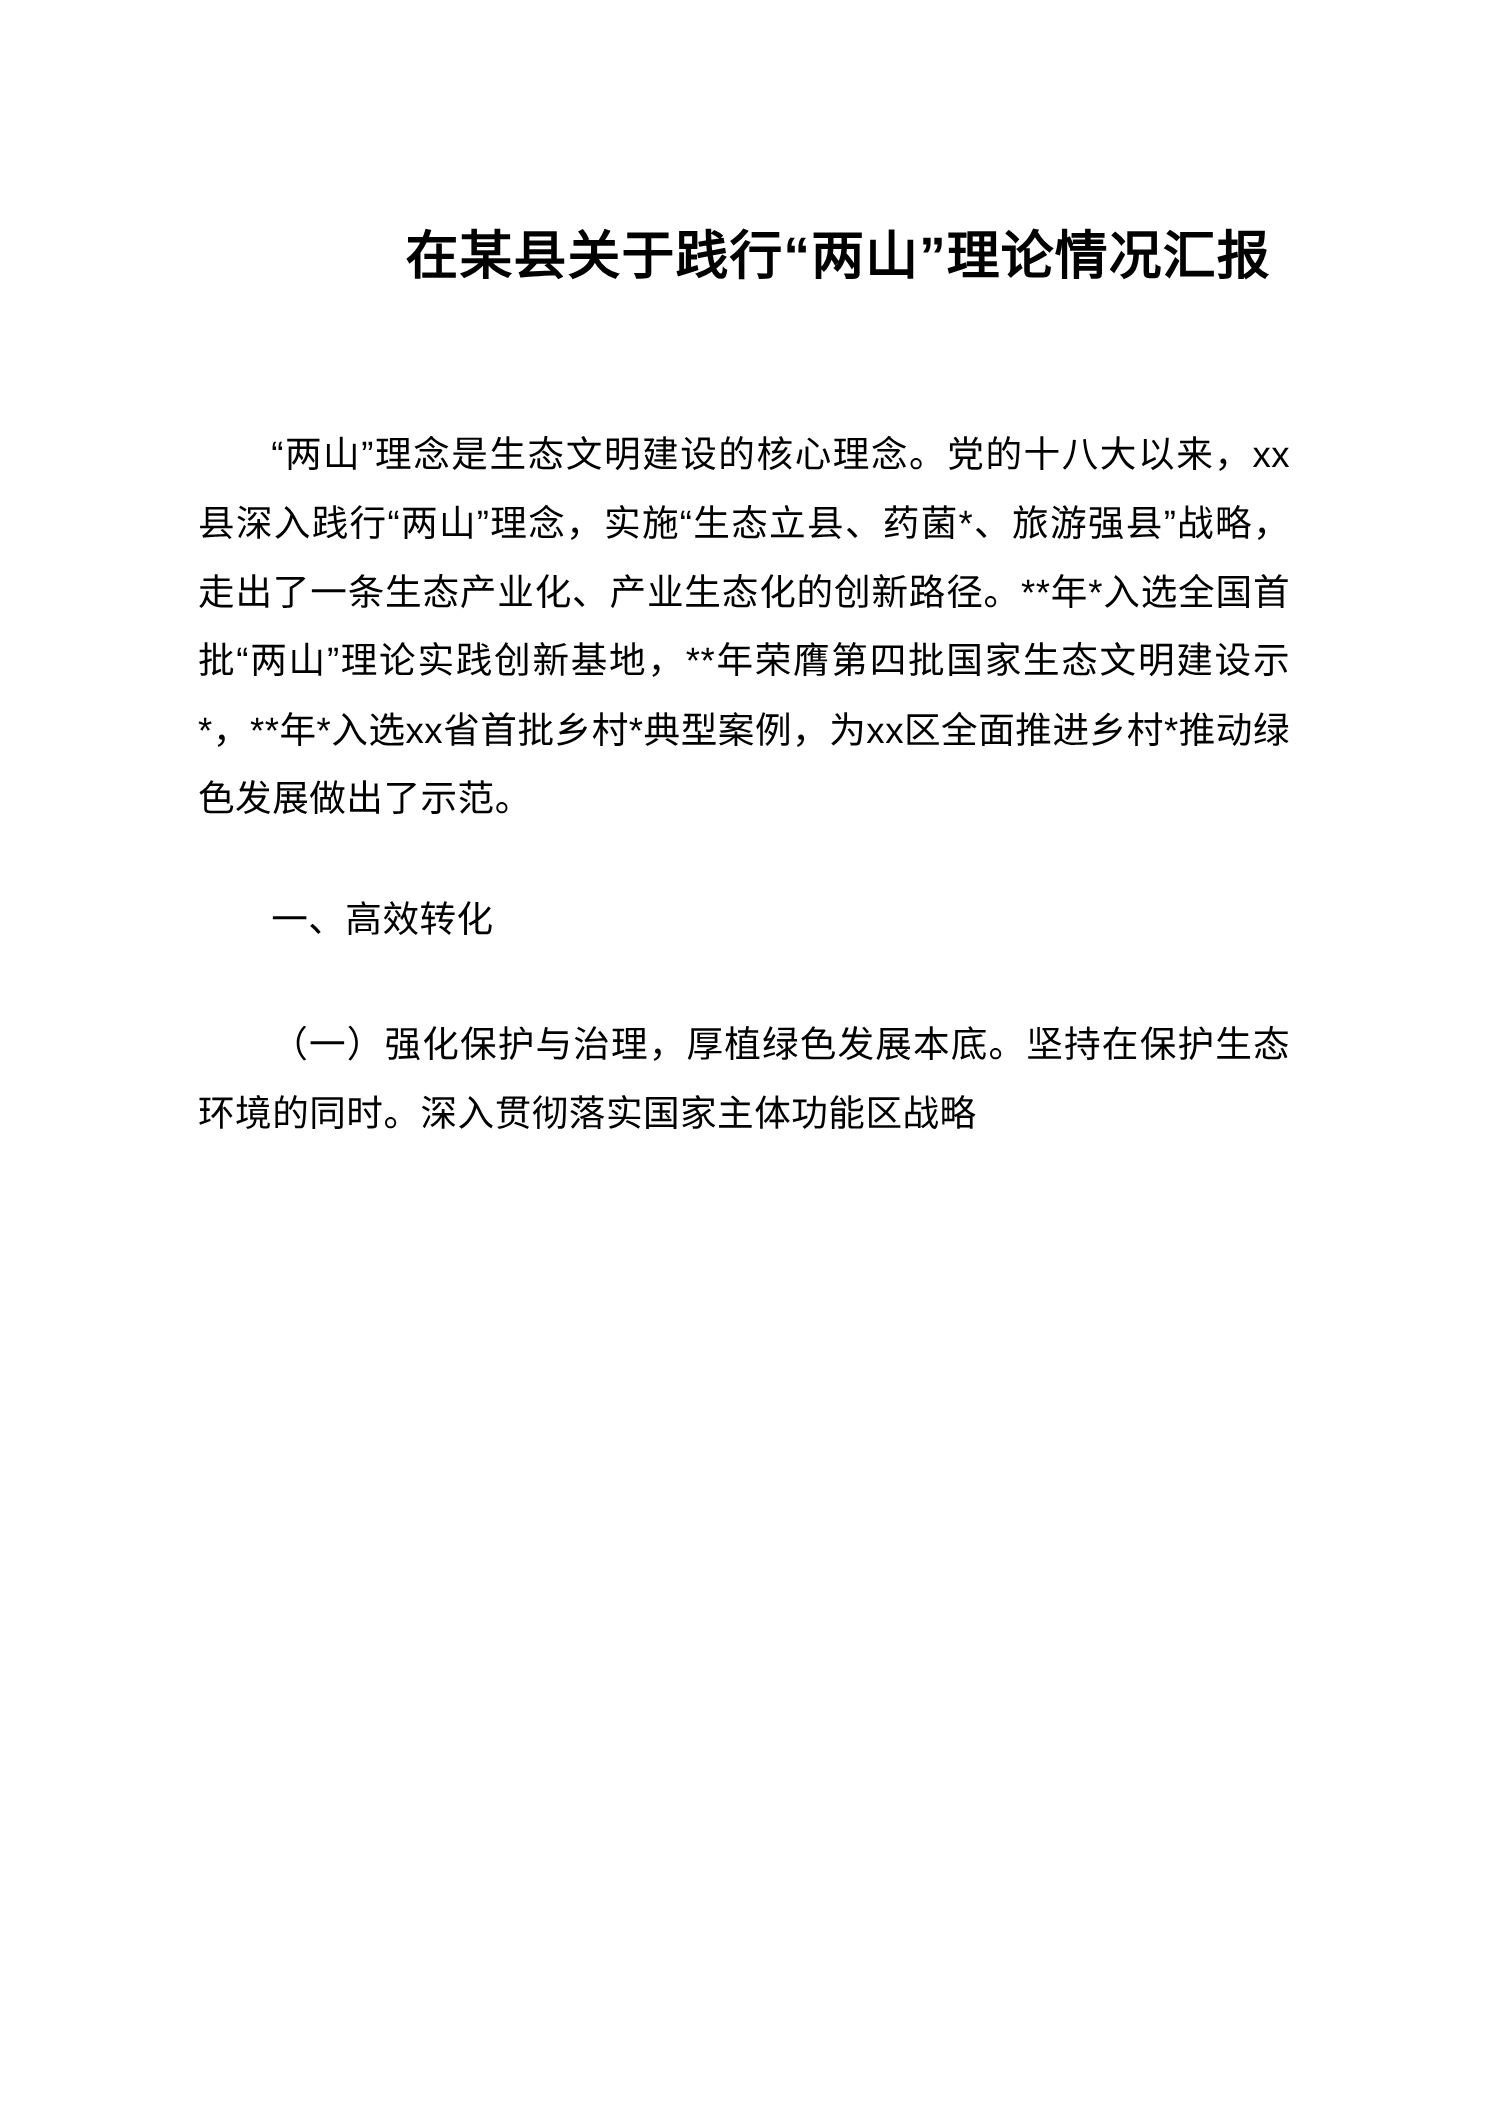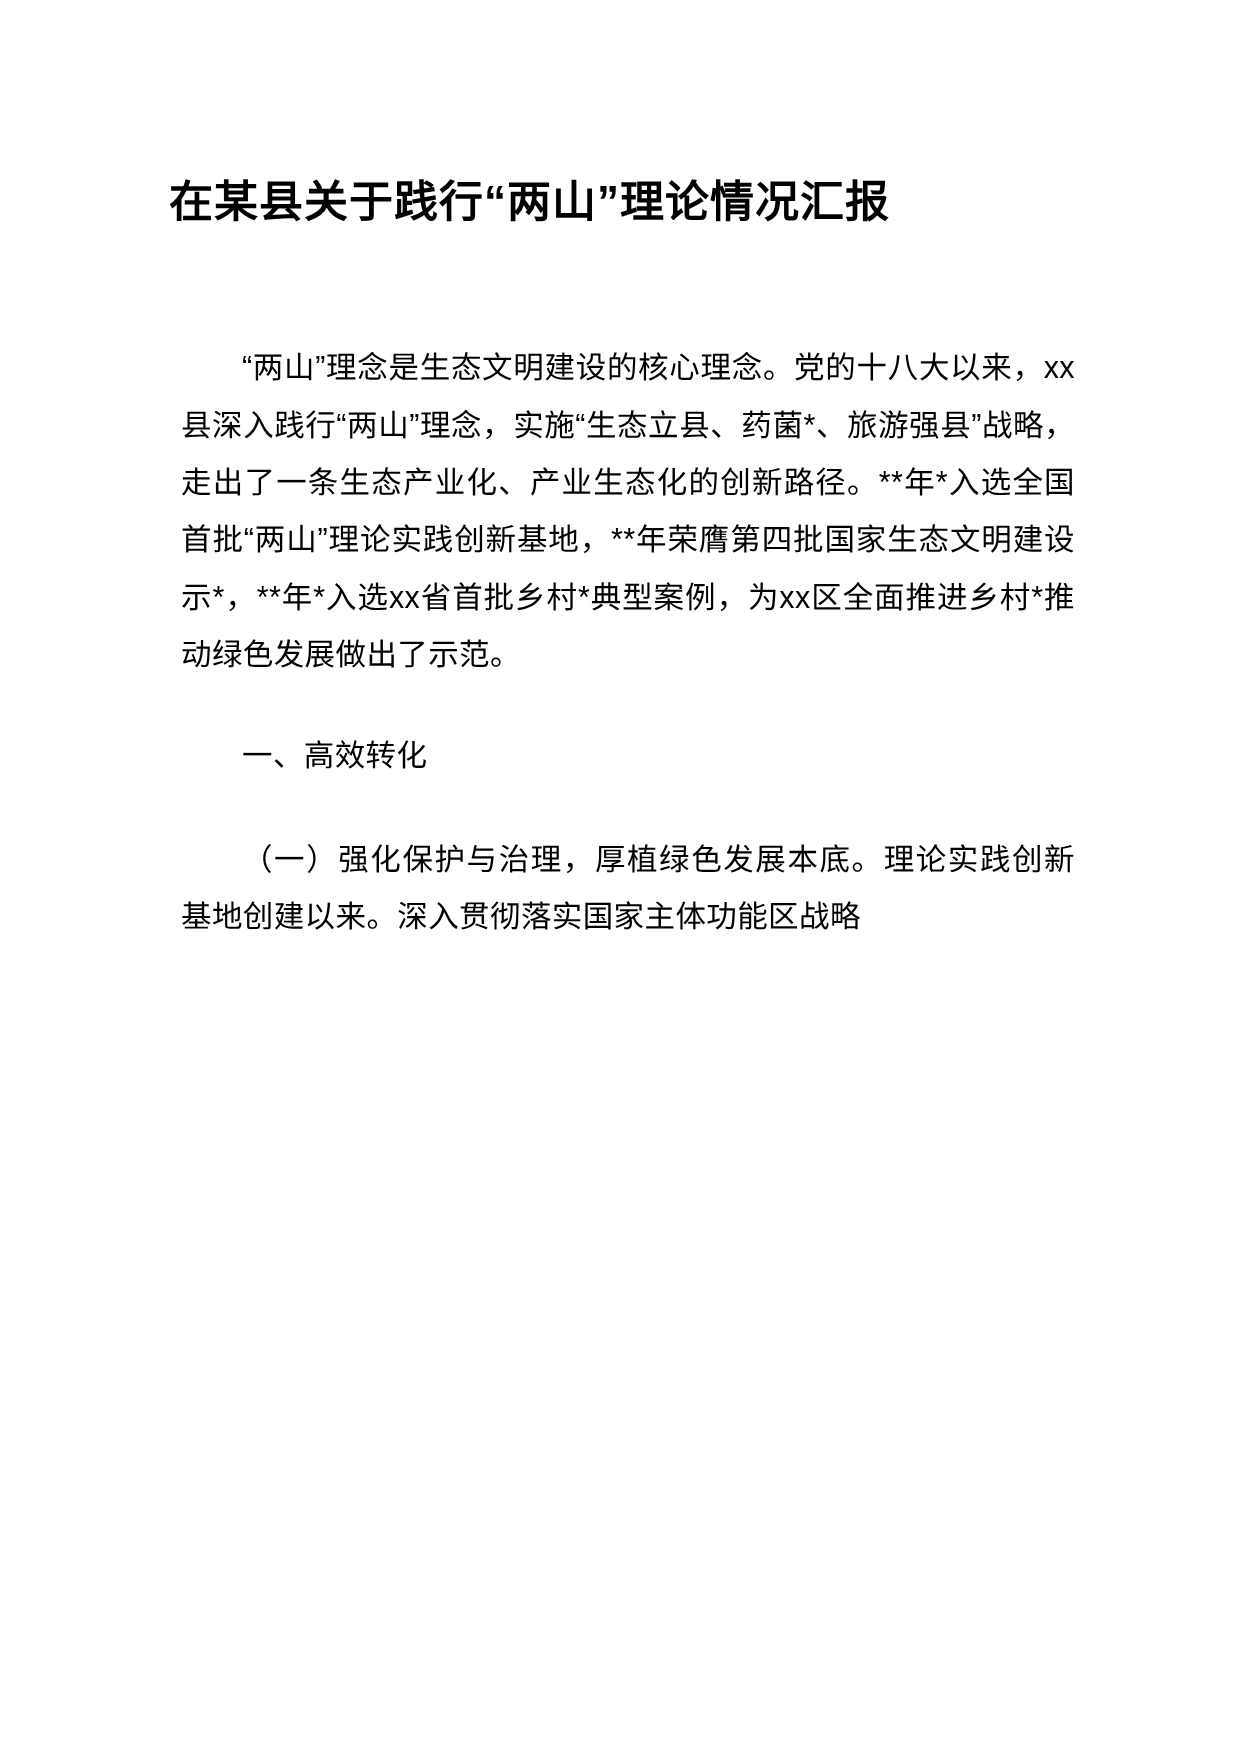--- a/index.html
+++ b/index.html
@@ -16,31 +16,30 @@
   }
   .page {
     position: relative;
     width: 1240px;
     height: 1754px;
     box-sizing: border-box;
     padding: 0 165px;
     background: #ffffff;
   }
   .doc-title {
-    margin: 4px;
+    margin: 16px;
     padding-top: 168px;
     font-size: 44px;
     line-height: 1.35;
     font-weight: 700;
-    text-align: left;
+    text-align: right;
     letter-spacing: 1px;
   }
   .body-block {
     margin-top: 108px;
-    margin-left: 16px;
   }
   p.para {
     margin: 0 0 38px 0;
     font-size: 30.5px;
     line-height: 1.88;
     text-align: justify;
     text-justify: inter-ideograph;
     text-indent: 2em;
     letter-spacing: 0.4px;
   }
@@ -58,16 +57,16 @@
 
   <h1 class="doc-title">在某县关于践行“两山”理论情况汇报</h1>
 
   <div class="body-block">
 
     <p class="para">“两山”理念是生态文明建设的核心理念。党的十八大以来，xx县深入践行“两山”理念，实施“生态立县、药菌*、旅游强县”战略，走出了一条生态产业化、产业生态化的创新路径。**年*入选全国首批“两山”理论实践创新基地，**年荣膺第四批国家生态文明建设示*，**年*入选xx省首批乡村*典型案例，为xx区全面推进乡村*推动绿色发展做出了示范。</p>
 
     <p class="para heading spaced-top">一、高效转化</p>
 
 
-    <p class="para">（一）强化保护与治理，厚植绿色发展本底。理论实践创新基地创建以来。深入贯彻落实国家主体功能区战略</p>
+    <p class="para">（一）强化保护与治理，厚植绿色发展本底。坚持在保护生态环境的同时。深入贯彻落实国家主体功能区战略</p>
 
   </div>
 </div>
 
 </body></html>

